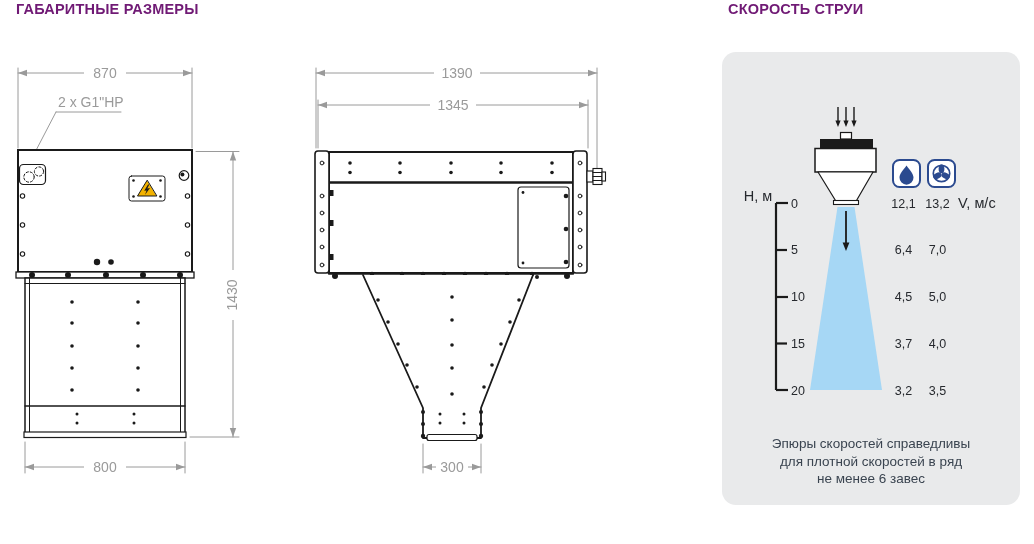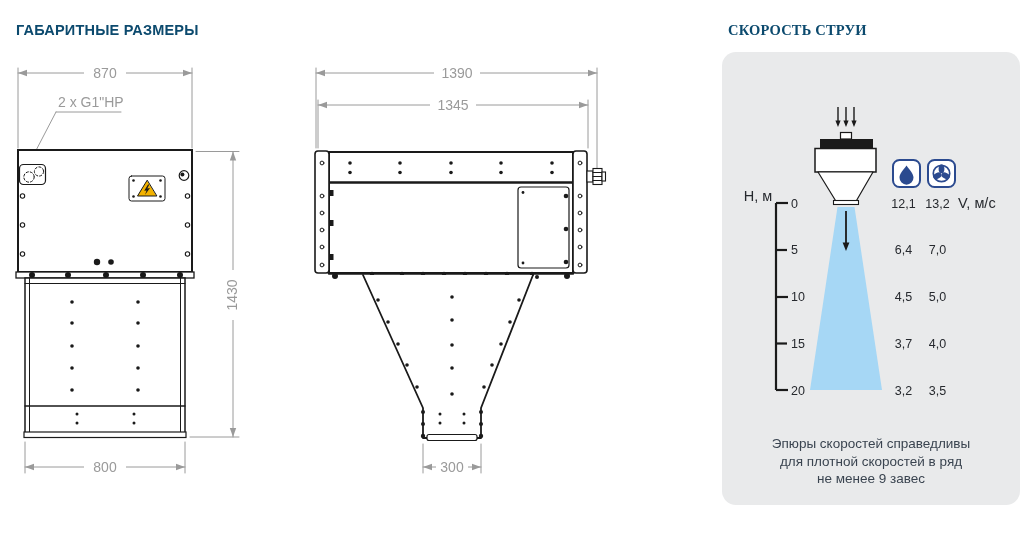--- a/index.html
+++ b/index.html
@@ -2,25 +2,25 @@
 <html><head>
 <meta charset="utf-8">
 <style>
   html,body{margin:0;padding:0;}
   body{
     width:1034px;height:544px;position:relative;background:#ffffff;
     font-family:"Liberation Sans", sans-serif;color:#1d1d1b;overflow:hidden;
   }
   .stage{position:absolute;inset:0;}
   .section-title{
-    position:absolute;top:22px;font-size:14.5px;font-weight:700;
-    letter-spacing:.2px;color:#0c4a6e;white-space:nowrap;
+    position:absolute;top:1px;font-size:14.5px;font-weight:700;
+    letter-spacing:.2px;color:#701a75;white-space:nowrap;
   }
   #title-dimensions{left:16px;}
-  #title-velocity{left:728px;font-family:Liberation Serif, serif;}
+  #title-velocity{left:728px;}
   .panel{
     position:absolute;left:722px;top:52px;width:298px;height:453px;
     background:#e9eaeb;border-radius:14px;
   }
   .panel-note{
     position:absolute;left:722px;top:435px;width:298px;
     text-align:center;font-size:13.5px;line-height:17.5px;color:#3a4450;
   }
   svg.art{position:absolute;left:0;top:0;}
   svg text{font-family:"Liberation Sans", sans-serif;}
@@ -355,16 +355,16 @@
         <text class="chart-num" x="937.5" y="347.5" text-anchor="middle">4,0</text>
         <text class="chart-num" x="937.5" y="394.5" text-anchor="middle">3,5</text>
         <text class="chart-unit" x="958" y="207.5" text-anchor="start">V, м/с</text>
       </g>
     </g>
   </svg>
 
   <div class="panel-note">
     <div>Эпюры скоростей справедливы</div>
     <div>для плотной скоростей в ряд</div>
-    <div>не менее 9 завес</div>
+    <div>не менее 6 завес</div>
   </div>
 
 </div>
 
 </body></html>

